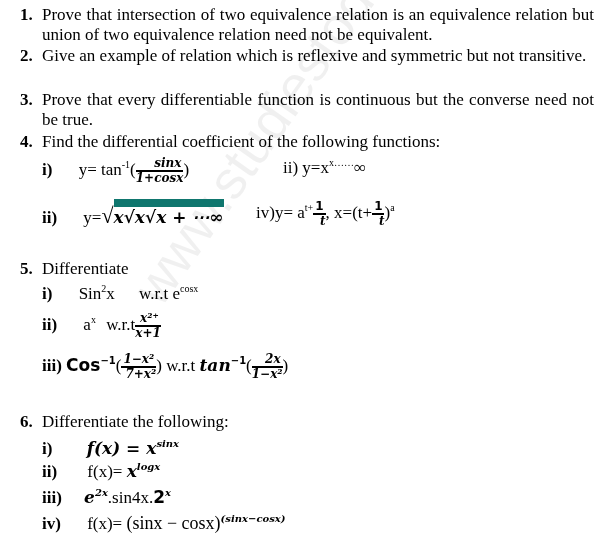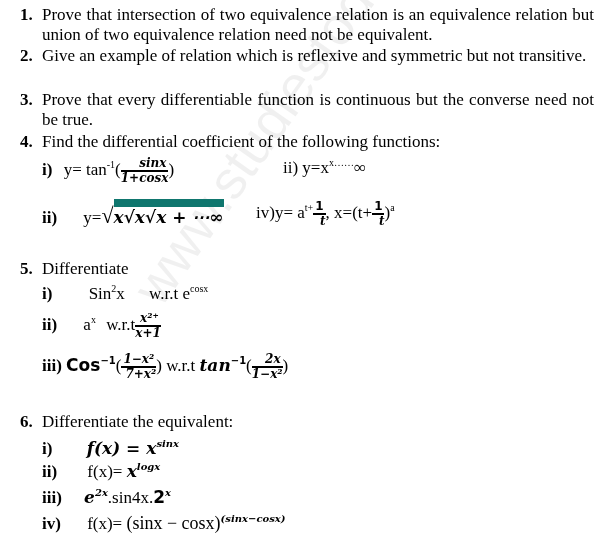--- a/index.html
+++ b/index.html
@@ -46,59 +46,59 @@
   <div class="t">Prove that every differentiable function is continuous but the converse need not be true.</div>
 </div>
 
 <div class="q" style="top:132px">
   <span class="n">4.</span>
   <div class="t">Find the differential coefficient of the following functions:</div>
 </div>
 
 <div class="abs" style="left:42px;top:157px">
   <span class="num">i)</span>
-  <span style="margin-left:7px">y= tan</span><sup>-1</sup><span>(</span><span class="frac"><span class="tp m">sinx</span><span class="bt m">1+cosx</span></span><span>)</span>
+  <span style="margin-left:22px">y= tan</span><sup>-1</sup><span>(</span><span class="frac"><span class="tp m">sinx</span><span class="bt m">1+cosx</span></span><span>)</span>
 </div>
 <div class="abs" style="left:283px;top:158px">
   <span>ii)</span>
   <span>y=x</span><sup>x……</sup><span>∞</span>
 </div>
 
 <div class="abs" style="left:42px;top:203px">
   <span class="num">ii)</span>
   <span style="margin-left:22px">y=</span><span style="font-size:22px">√</span><span class="sq m">x√x√x + ⋯∞</span>
 </div>
 <div class="abs" style="left:256px;top:200px">
   <span>iv)</span><span>y= a</span><sup>t+</sup><span class="frac"><span class="tp mb">1</span><span class="bt m">t</span></span><span>, x=(t+</span><span class="frac"><span class="tp mb">1</span><span class="bt m">t</span></span><span>)</span><sup>a</sup>
 </div>
 
 <div class="q" style="top:259px">
   <span class="n">5.</span>
   <div class="t">Differentiate</div>
 </div>
 <div class="abs" style="left:42px;top:284px">
   <span class="num">i)</span>
-  <span style="margin-left:32px">Sin</span><sup>2</sup><span>x</span>
+  <span style="margin-left:22px">Sin</span><sup>2</sup><span>x</span>
   <span style="margin-left:20px">w.r.t e</span><sup>cosx</sup>
 </div>
 <div class="abs" style="left:42px;top:312px">
   <span class="num">ii)</span>
   <span style="margin-left:22px">a</span><sup>x</sup>
   <span style="margin-left:6px">w.r.t</span><span class="frac"><span class="tp m">x²⁺</span><span class="bt m">x+1</span></span>
 </div>
 <div class="abs" style="left:42px;top:353px">
   <span class="num">iii)</span>
   <span class="mb" style="">Cos</span><sup class="mb">−1</sup>(<span class="frac"><span class="tp m">1−x²</span><span class="bt m">7+x²</span></span>)
   <span>w.r.t</span>
   <span class="m">tan</span><sup class="mb">−1</sup>(<span class="frac"><span class="tp m">2x</span><span class="bt m">1−x²</span></span>)
 </div>
 
 <div class="q" style="top:412px">
   <span class="n">6.</span>
-  <div class="t">Differentiate the equivalent:</div>
+  <div class="t">Differentiate the following:</div>
 </div>
 <div class="abs" style="left:42px;top:438px">
   <span class="num">i)</span>
   <span class="m" style="margin-left:30px">f(x) = x</span><sup class="m">sinx</sup>
 </div>
 <div class="abs" style="left:42px;top:461px">
   <span class="num">ii)</span>
   <span style="margin-left:26px">f(x)= </span><span class="m">x</span><sup class="m">logx</sup>
 </div>
 <div class="abs" style="left:42px;top:487px">

